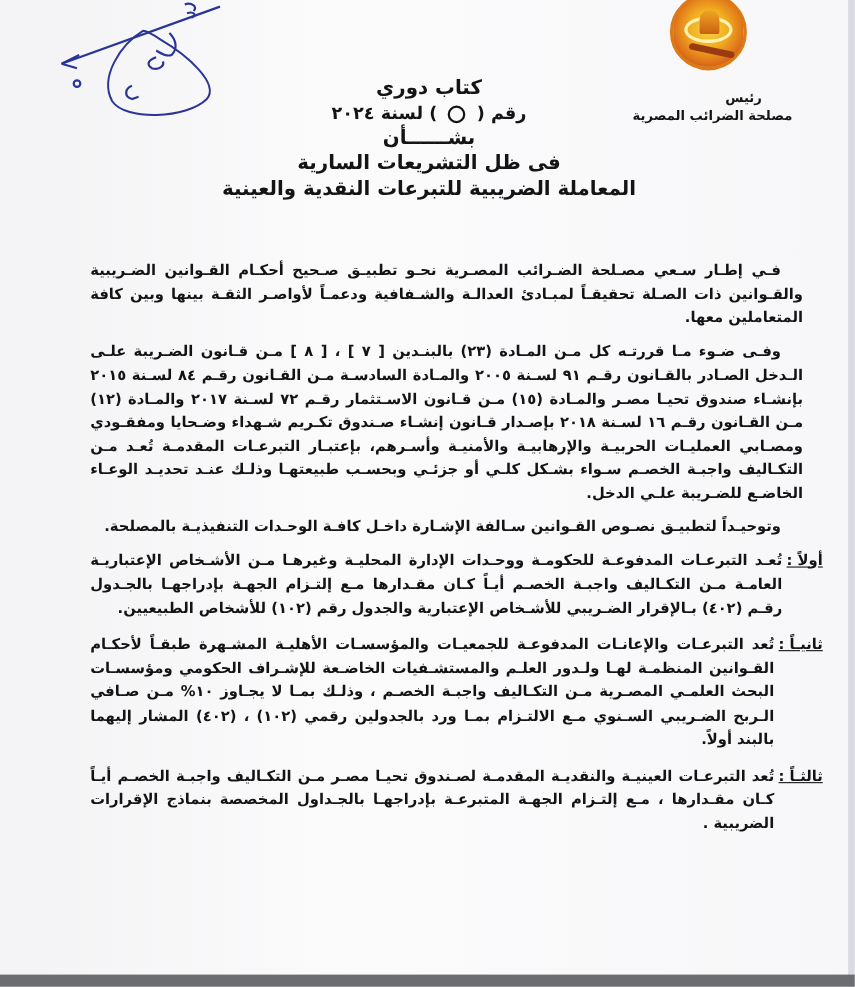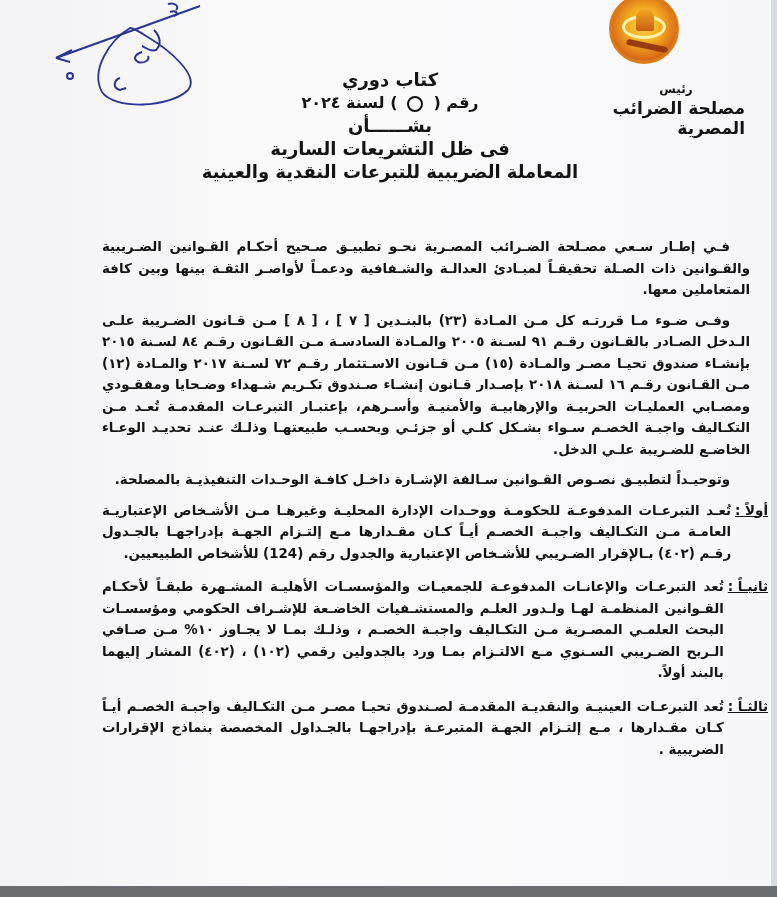--- a/index.html
+++ b/index.html
@@ -30,38 +30,38 @@
     border-radius: 50% / 50%;
     border: 3px solid #fff2b0; box-sizing: border-box;
   }
   .logo-bell {
     position: absolute; left: 24px; top: 12px; width: 18px; height: 22px;
     background: linear-gradient(180deg, #f0a722, #c95f12);
     border-radius: 9px 9px 2px 2px;
   }
   .logo-caption { position: absolute; left: 14px; top: 46px; width: 42px; height: 6px; background: #9a3a10; border-radius: 3px; transform: rotate(12deg); }
   .issuer-title { position: absolute; left: 16px; top: 82px; width: 150px; font-size: 12px; font-weight: bold; direction: rtl; text-align: center; }
-  .issuer-org { position: absolute; left: -10px; top: 98px; width: 170px; font-size: 17px; font-weight: bold; direction: rtl; text-align: right; }
+  .issuer-org { position: absolute; left: -10px; top: 98px; width: 170px; font-size: 12px; font-weight: bold; direction: rtl; text-align: left; }
 
   
   .signature { position: absolute; left: 50px; top: 0; width: 170px; height: 112px; }
 
   
   .titles { position: absolute; left: 150px; top: 68px; width: 480px; text-align: center; direction: rtl; font-weight: bold; }
   .titles div { line-height: 23px; }
   .t-doc { font-size: 18px; }
   .t-num { font-size: 16px; }
   .t-num .circle { display: inline-block; width: 12px; height: 12px; border: 2px solid #111; border-radius: 50%; vertical-align: middle; margin: 0 10px; }
   .t-subject { font-size: 18px; letter-spacing: 1px; }
   .t-main { font-size: 18px; }
 
   
   .body-text {
     position: absolute; left: 82px; top: 236px; width: 648px;
-    direction: rtl; text-align: justify; font-weight: bold; font-size: 13.4px; line-height: 21.5px; margin-left: 20px;
+    direction: rtl; text-align: justify; font-weight: bold; font-size: 13.4px; line-height: 21.5px;
   }
   .body-text p { margin: 0 0 9px 0; text-indent: 20px; }
   .lead-in { margin: 6px 0 14px 0; text-decoration: underline; font-size: 13.4px; text-indent: 0; }
   .item { display: flex; direction: rtl; margin: 0 -18px 12px 0; }
   .item-label { white-space: nowrap; text-decoration: underline; padding-left: 4px; }
   .item-text { flex: 1; text-align: justify; }
 
   
   .bottom-bar {
     position: absolute; left: 0; top: 886px; width: 777px; height: 11px;
@@ -107,21 +107,21 @@
     <div class="t-main">المعاملة الضريبية للتبرعات النقدية والعينية</div>
   </div>
 
   <div class="body-text">
     <p>فـي إطـار سـعي مصـلحة الضـرائب المصـرية نحـو تطبيـق صـحيح أحكـام القـوانين الضـريبية والقـوانين ذات الصـلة تحقيقـاً لمبـادئ العدالـة والشـفافية ودعمـاً لأواصـر الثقـة بينها وبين كافة المتعاملين معها.</p>
     <p>وفـى ضـوء مـا قررتـه كل مـن المـادة (٢٣) بالبنـدين [ ٧ ] ، [ ٨ ] مـن قـانون الضـريبة علـى الـدخل الصـادر بالقـانون رقـم ٩١ لسـنة ٢٠٠٥ والمـادة السادسـة مـن القـانون رقـم ٨٤ لسـنة ٢٠١٥ بإنشـاء صندوق تحيـا مصـر والمـادة (١٥) مـن قـانون الاسـتثمار رقـم ٧٢ لسـنة ٢٠١٧ والمـادة (١٢) مـن القـانون رقـم ١٦ لسـنة ٢٠١٨ بإصـدار قـانون إنشـاء صـندوق تكـريم شـهداء وضـحايا ومفقـودي ومصـابي العمليـات الحربيـة والإرهابيـة والأمنيـة وأسـرهم، بإعتبـار التبرعـات المقدمـة تُعـد مـن التكـاليف واجبـة الخصـم سـواء بشـكل كلـي أو جزئـي وبحسـب طبيعتهـا وذلـك عنـد تحديـد الوعـاء الخاضـع للضـريبة علـي الدخل.</p>
     <p>وتوحيـداً لتطبيـق نصـوص القـوانين سـالفة الإشـارة داخـل كافـة الوحـدات التنفيذيـة بالمصلحة.</p>
 
     <div class="item">
       <span class="item-label">أولاً :</span>
-      <span class="item-text">تُعـد التبرعـات المدفوعـة للحكومـة ووحـدات الإدارة المحليـة وغيرهـا مـن الأشـخاص الإعتباريـة العامـة مـن التكـاليف واجبـة الخصـم أيـاً كـان مقـدارها مـع إلتـزام الجهـة بإدراجهـا بالجـدول رقـم (٤٠٢) بـالإقرار الضـريبي للأشـخاص الإعتبارية والجدول رقم (124) للأشخاص الطبيعيين.</span>
+      <span class="item-text">تُعـد التبرعـات المدفوعـة للحكومـة ووحـدات الإدارة المحليـة وغيرهـا مـن الأشـخاص الإعتباريـة العامـة مـن التكـاليف واجبـة الخصـم أيـاً كـان مقـدارها مـع إلتـزام الجهـة بإدراجهـا بالجـدول رقـم (٤٠٢) بـالإقرار الضـريبي للأشـخاص الإعتبارية والجدول رقم (١٠٢) للأشخاص الطبيعيين.</span>
     </div>
     <div class="item">
       <span class="item-label">ثانيـاً :</span>
       <span class="item-text">تُعد التبرعـات والإعانـات المدفوعـة للجمعيـات والمؤسسـات الأهليـة المشـهرة طبقـاً لأحكـام القـوانين المنظمـة لهـا ولـدور العلـم والمستشـفيات الخاضـعة للإشـراف الحكومي ومؤسسـات البحث العلمـي المصـرية مـن التكـاليف واجبـة الخصـم ، وذلـك بمـا لا يجـاوز ١٠% مـن صـافي الـربح الضـريبي السـنوي مـع الالتـزام بمـا ورد بالجدولين رقمي (١٠٢) ، (٤٠٢) المشار إليهما بالبند أولاً.</span>
     </div>
     <div class="item">
       <span class="item-label">ثالثـاً :</span>
       <span class="item-text">تُعد التبرعـات العينيـة والنقديـة المقدمـة لصـندوق تحيـا مصـر مـن التكـاليف واجبـة الخصـم أيـاً كـان مقـدارها ، مـع إلتـزام الجهـة المتبرعـة بإدراجهـا بالجـداول المخصصة بنماذج الإقرارات الضريبية .</span>
     </div>
   </div>

